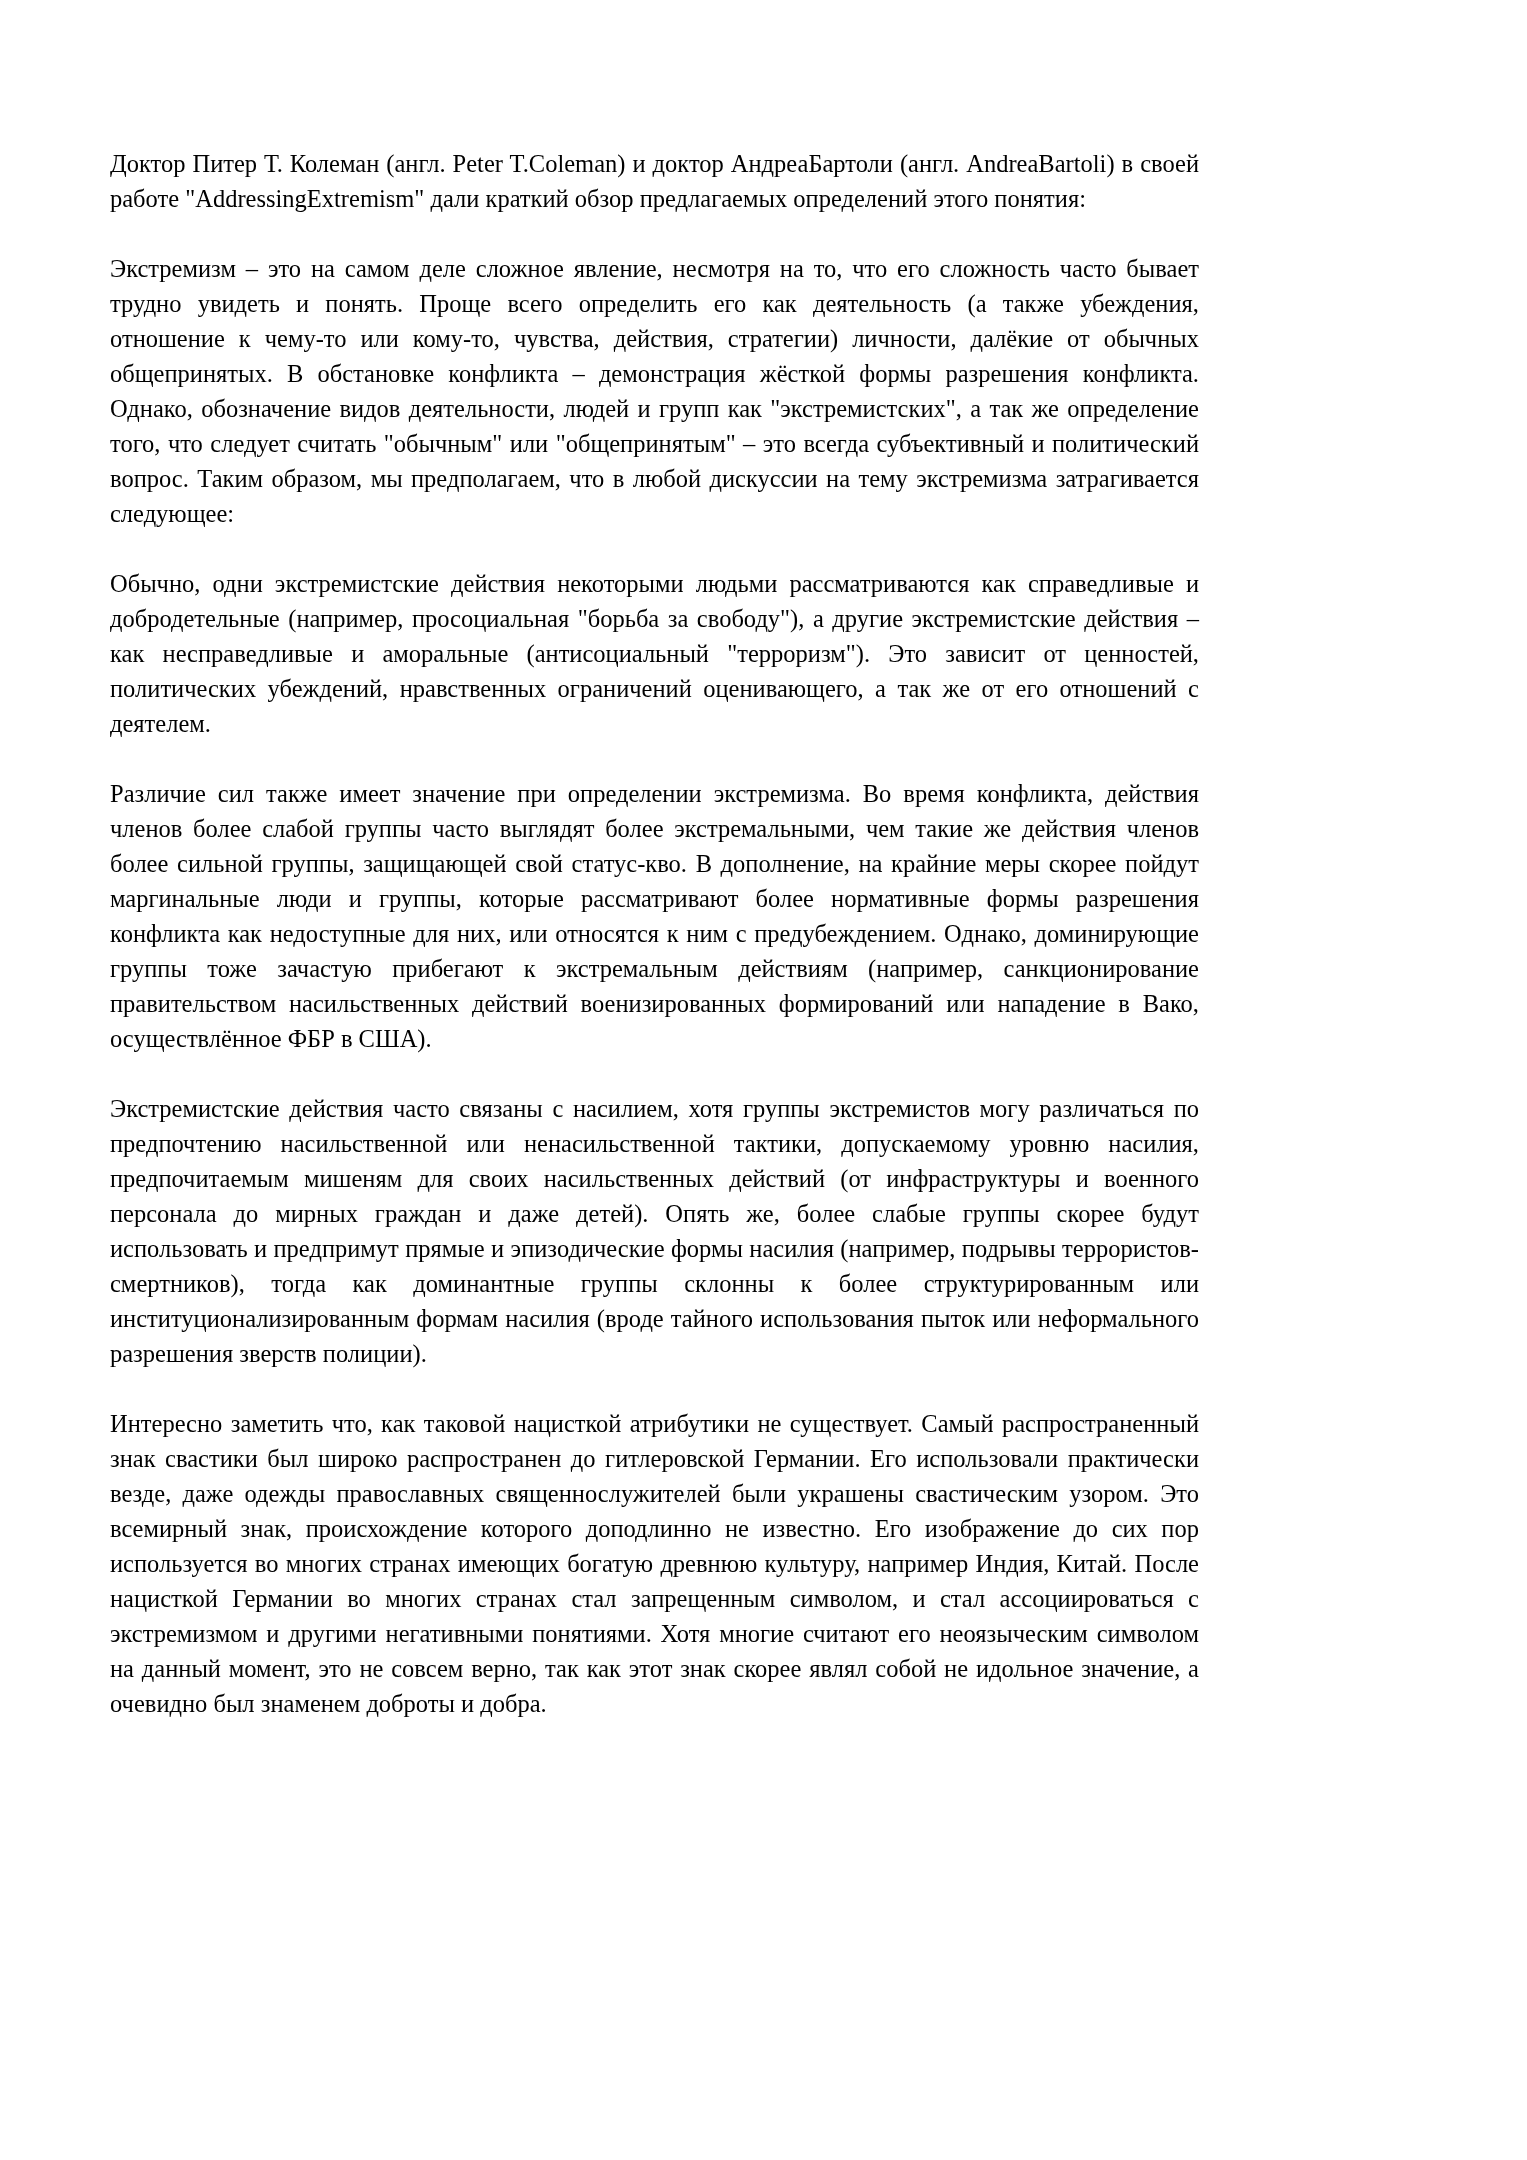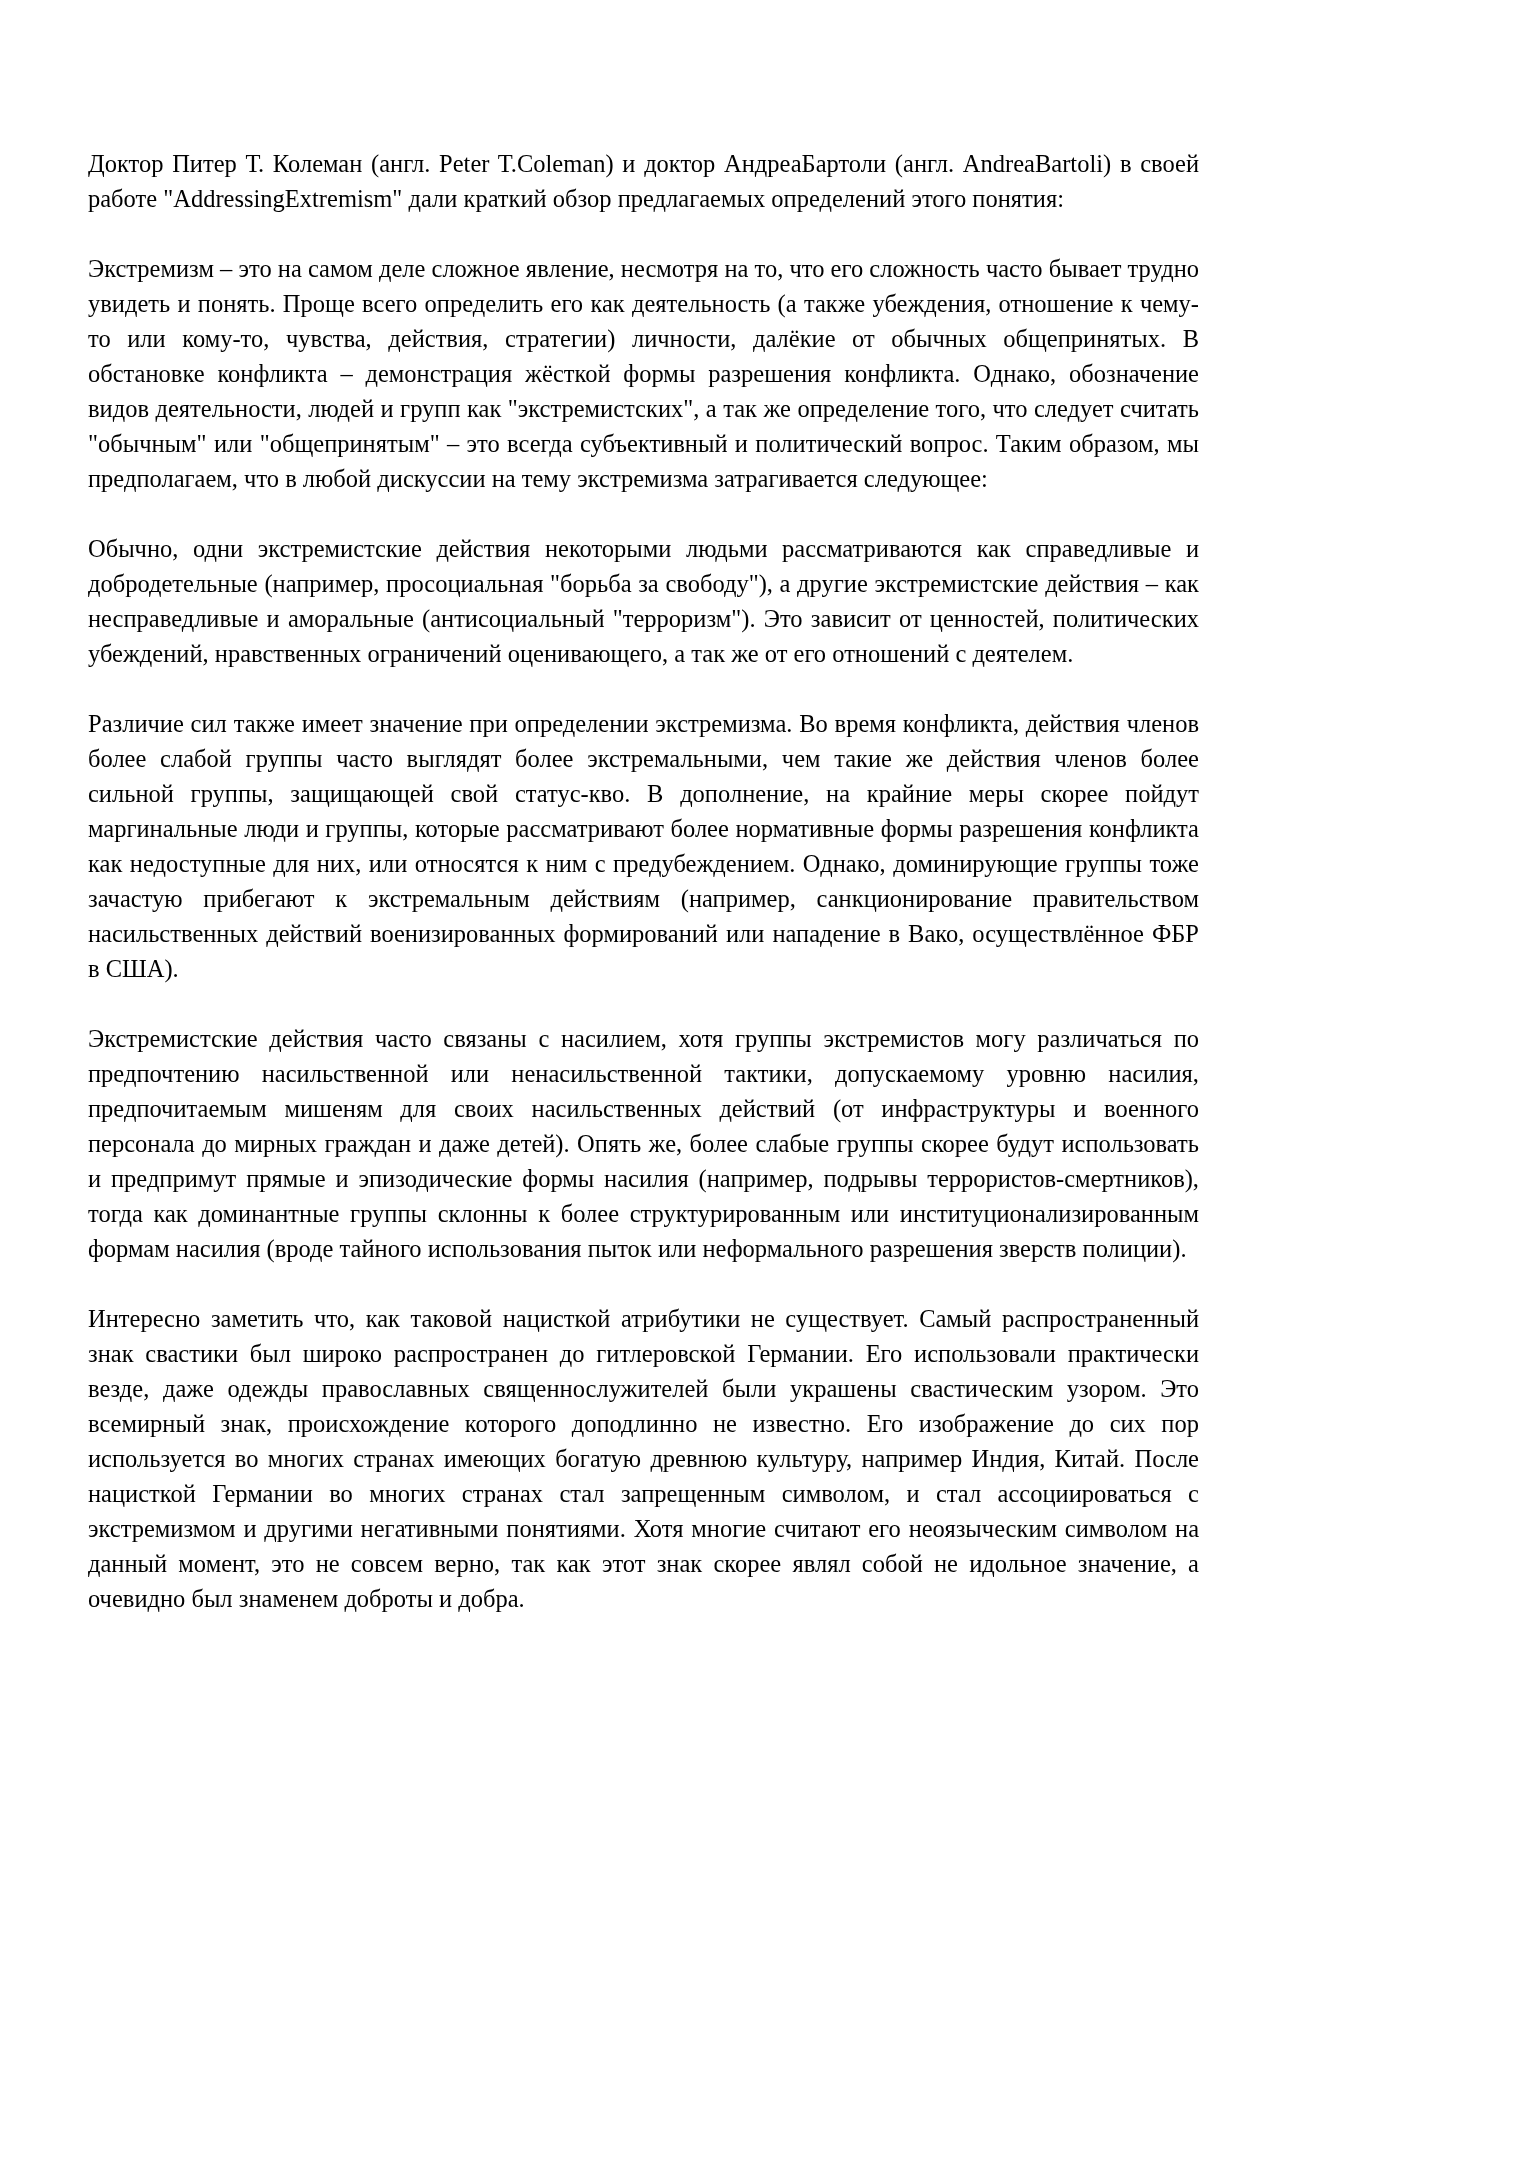--- a/index.html
+++ b/index.html
@@ -11,21 +11,21 @@
   body {
     width: 1527px;
     height: 2160px;
     overflow: hidden;
   }
   .page {
     box-sizing: border-box;
     width: 1311px;
     height: 2160px;
     background: #ffffff;
-    padding: 146px 112px 90px 88px; 
+    padding: 146px 112px 90px 110px; 
   }
   .para {
     margin: 0 0 35px 0;
     font-family: "Liberation Serif", "DejaVu Serif", serif;
     font-size: 24.5px;
     line-height: 35px;
     color: #000000;
     text-align: justify;
     text-justify: inter-word;
   }

